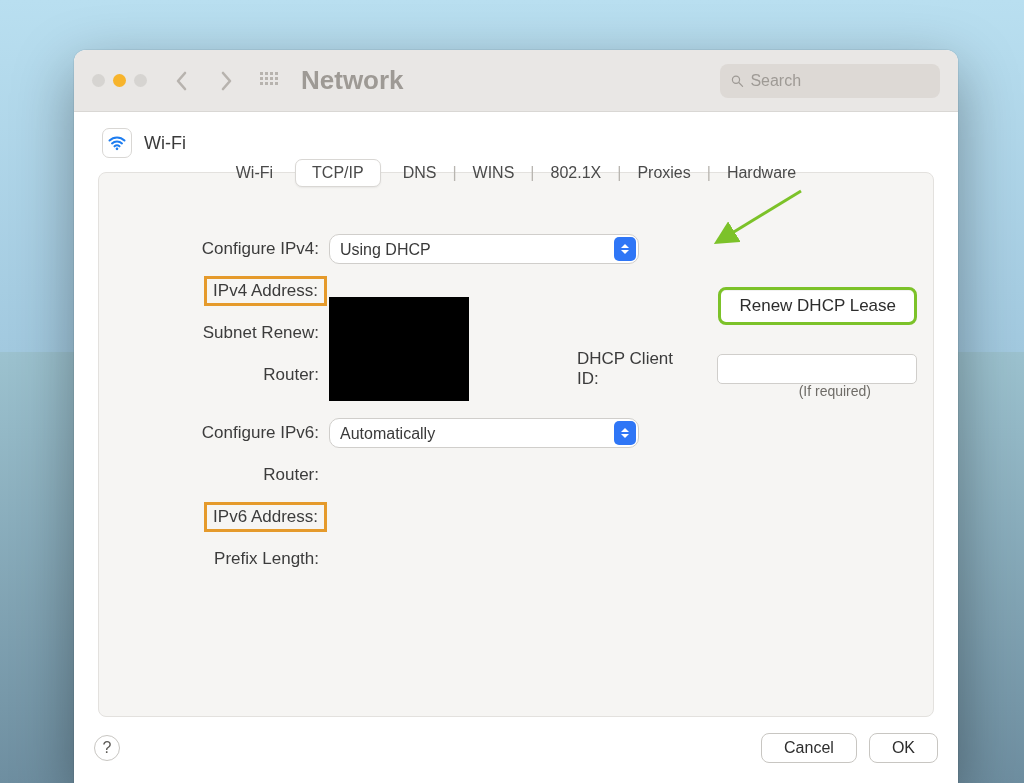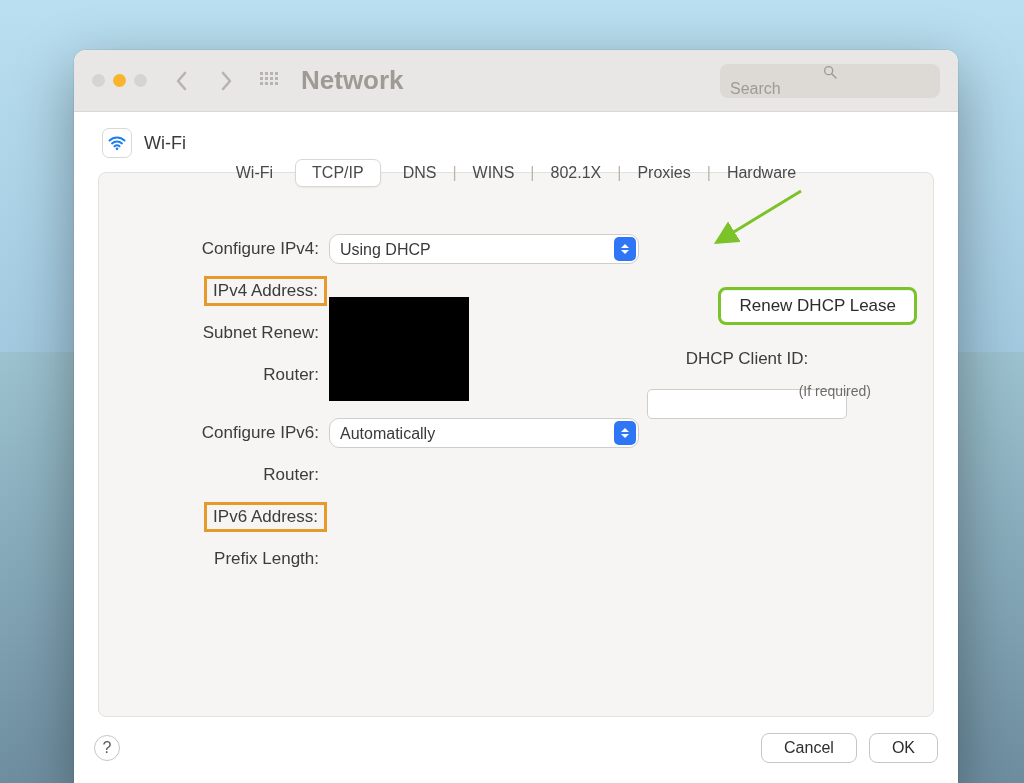--- a/index.html
+++ b/index.html
@@ -46,23 +46,22 @@
   .grid-btn svg rect { fill:#b7b3ae; }
 
   .title-text { font-size:26px; font-weight:600; color:#9e9a95; margin-left:4px; }
 
   .search-box {
     margin-left:auto;
     width:220px; height:34px;
     background:#ddd9d5;
     border-radius:8px;
     display:flex; align-items:center;
-    padding:0 10px; 
+    padding:0 10px; gap:6px;
     color:#9e9a95;
-    flex-direction:column;
   }
   .search-box input {
     border:none; background:transparent; outline:none;
     font-size:16px; color:#6b6865; width:100%;
   }
   .search-box input::placeholder { color:#9e9a95; }
   .search-icon { width:16px; height:16px; }
 
   .content {
     flex:1; background:#fff; padding:16px 22px 0 22px; display:flex; flex-direction:column;
@@ -139,21 +138,21 @@
   .right-col {
     position:absolute; top:68px; right:16px; width:230px;
     display:flex; flex-direction:column; align-items:flex-end; gap:8px;
   }
   .renew-btn {
     border:3px solid #7cc229;
     background:#fff; border-radius:8px;
     padding:6px 18px; font-size:17px; color:#2d2d2d;
     box-shadow:0 1px 0 rgba(0,0,0,.05) inset;
   }
-  .dhcp-row { display:flex; align-items:center; gap:20px; width:340px; justify-content:flex-end; position:absolute; right:16px; top:130px;flex-direction:column; }
+  .dhcp-row { display:flex; align-items:center; gap:20px; width:340px; justify-content:flex-end; position:absolute; right:16px; top:130px; }
   .dhcp-row .lbl2 { font-size:17px; color:#3c3c3c; }
   .dhcp-input {
     width:200px; height:30px; border:1px solid #d0cecb; border-radius:5px;
     background:#fff; padding:0 8px; font-size:15px;
   }
   .if-required { position:absolute; right:62px; top:164px; font-size:14px; color:#6f6c67; }
 
   .arrow {
     position:absolute; right:128px; top:14px;
     width:110px; height:60px; pointer-events:none;

